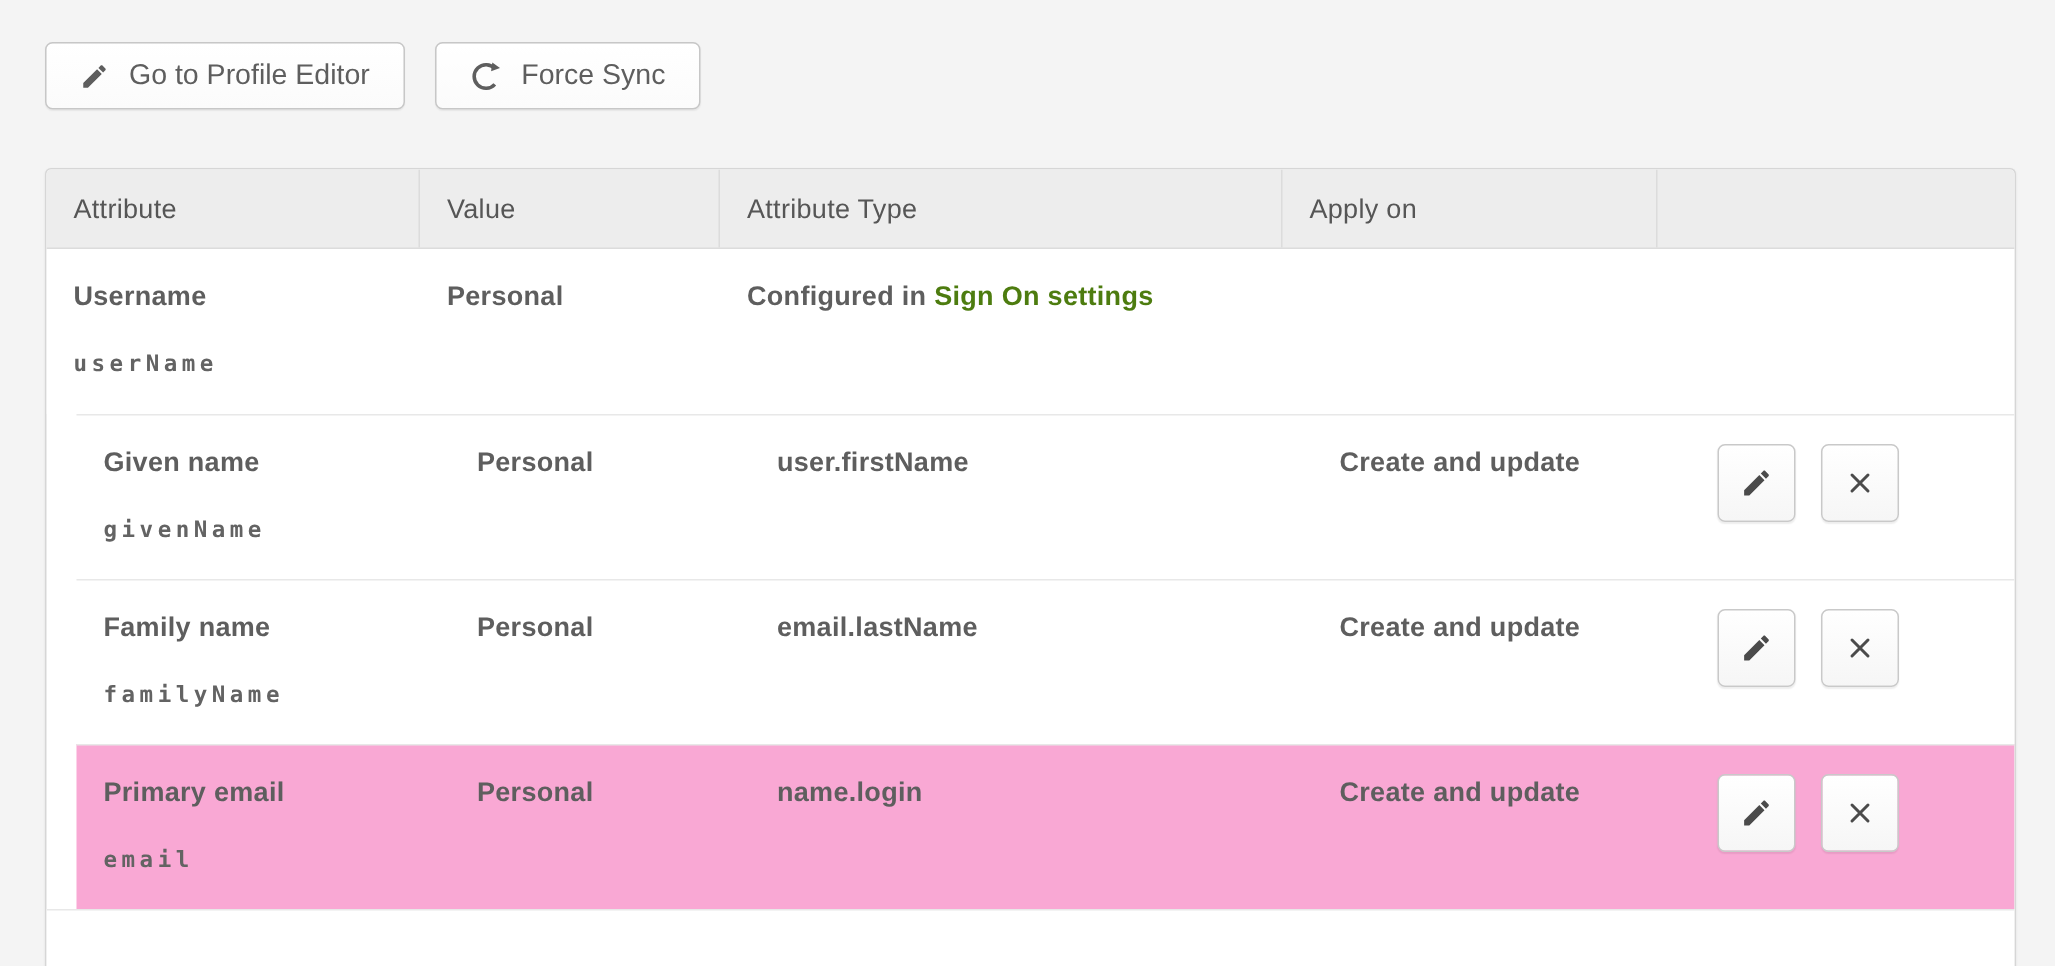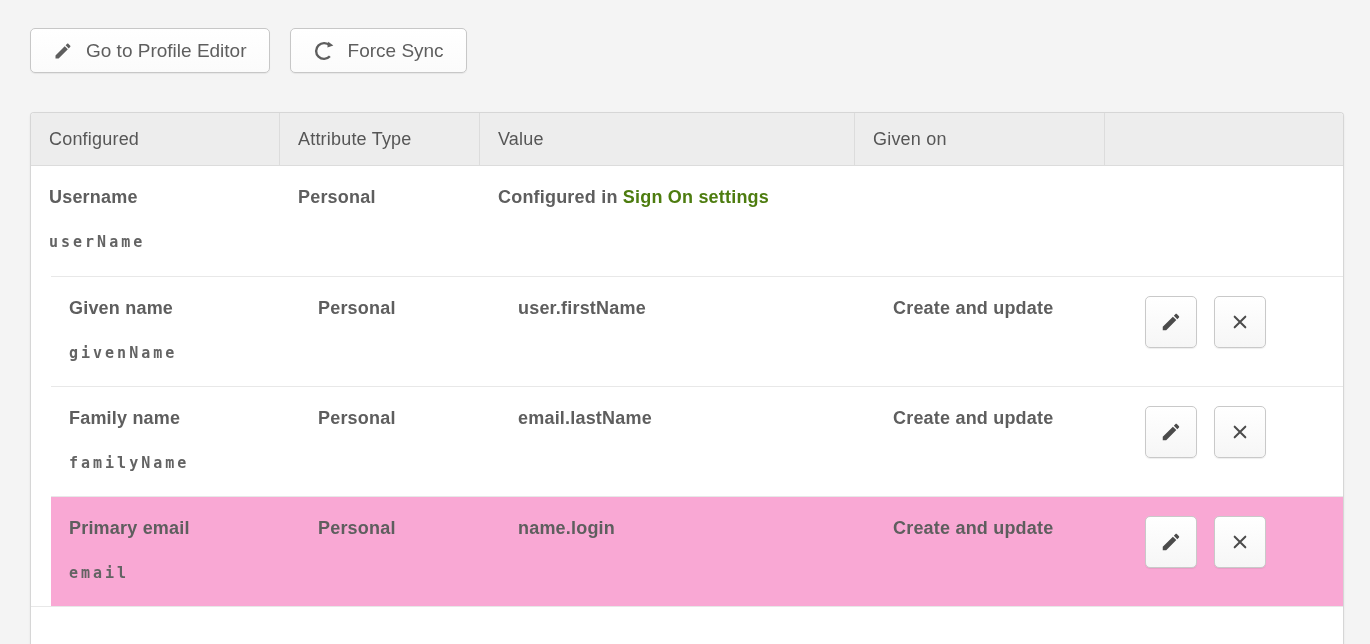--- a/index.html
+++ b/index.html
@@ -128,24 +128,24 @@
         <path d="M18.4 6.25 A 8.6 8.6 0 1 0 18.4 17.75" fill="none" stroke="#5e5e5e" stroke-width="2.6"></path>
         <path d="M16.6 1.9 L22.2 5.9 L15.7 8.1 Z" fill="#5e5e5e"></path>
       </svg>
     </span>
     <span>Force Sync</span>
   </button>
 </div>
 
 <div class="table">
   <div class="thead grid-cols">
-    <div class="th">Configured</div>
+    <div class="th">Attribute</div>
+    <div class="th">Value</div>
     <div class="th">Attribute Type</div>
-    <div class="th">Value</div>
-    <div class="th">Given on</div>
+    <div class="th">Apply on</div>
     <div class="th"></div>
   </div>
   <div>
   <div class="tr grid-cols">
     <div class="td">
       <div class="attr-label">Username</div>
       <div class="attr-name">userName</div>
     </div>
     <div class="td">Personal</div>
     <div class="td col-value"><span>Configured in </span><a class="link" href="#">Sign On settings</a></div>

